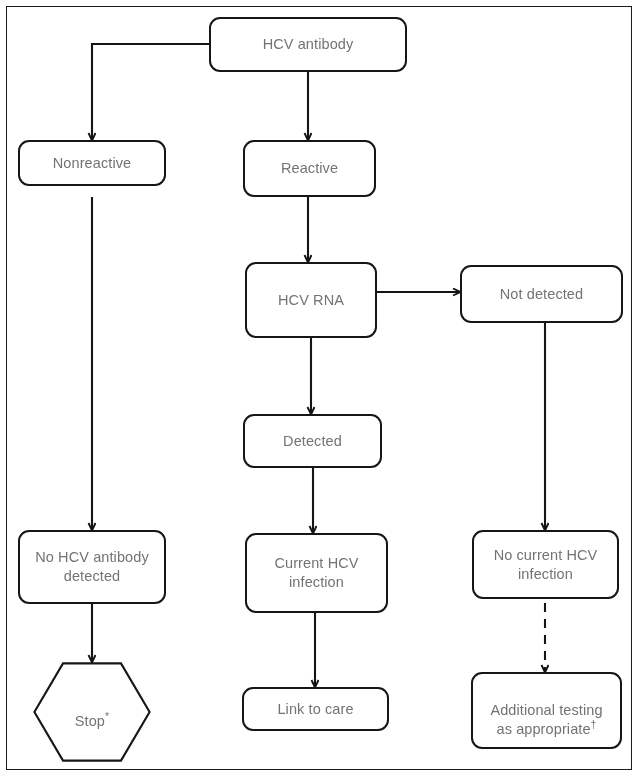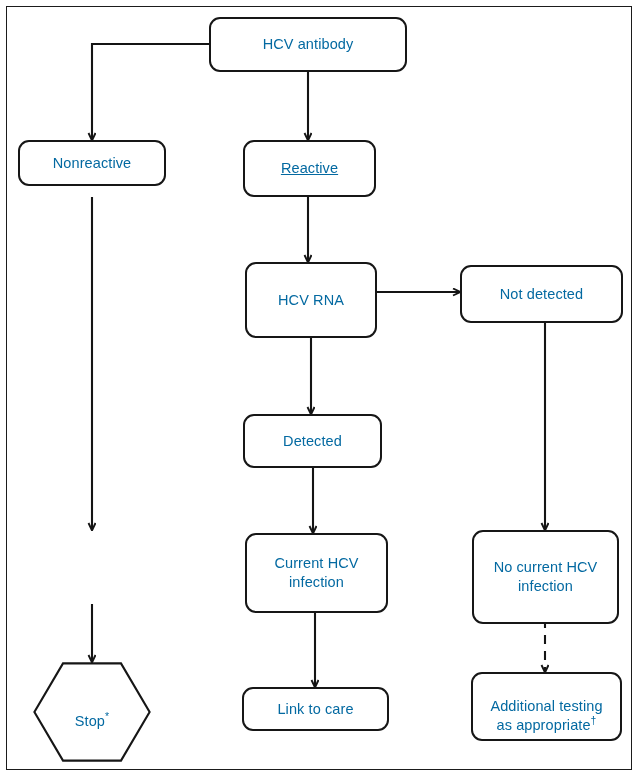--- a/index.html
+++ b/index.html
@@ -41,21 +41,21 @@
   }
 
   
   .node {
     position: absolute;
     box-sizing: border-box;
     display: flex;
     align-items: center;
     justify-content: center;
     text-align: center;
-    color: #0369a1;
+    color: #737373;
     font-size: 14.5px;
     line-height: 1.3;
     letter-spacing: 0.1px;
     background: #ffffff;
   }
 
   .node.rounded {
     border: 2.1px solid #161616;
     border-radius: 11px;
   }
@@ -130,60 +130,64 @@
   </svg>
 
   <div class="node rounded" style="left:209px; top:17px; width:198px; height:55px;">
     <span class="node-label">HCV antibody</span>
   </div>
 
   <div class="node rounded" style="left:18px; top:140px; width:148px; height:46px;">
     <span class="node-label">Nonreactive</span>
   </div>
 
-  <div class="node rounded" style="left:243px; top:140px; width:133px; height:57px;text-decoration:underline;">
+  <div class="node rounded" style="left:243px; top:140px; width:133px; height:57px;">
     <span class="node-label">Reactive</span>
   </div>
 
   <div class="node rounded" style="left:245px; top:262px; width:132px; height:76px;">
     <span class="node-label">HCV RNA</span>
   </div>
 
   <div class="node rounded" style="left:460px; top:265px; width:163px; height:58px;">
     <span class="node-label">Not detected</span>
   </div>
 
   <div class="node rounded" style="left:243px; top:414px; width:139px; height:54px;">
     <span class="node-label">Detected</span>
   </div>
 
+  <div class="node rounded" style="left:18px; top:530px; width:148px; height:74px;">
+    <span class="node-label">No HCV antibody
+detected</span>
+  </div>
 
   <div class="node rounded" style="left:245px; top:533px; width:143px; height:80px;">
     <span class="node-label">Current HCV
 infection</span>
   </div>
 
-  <div class="node rounded" style="left:472px; top:530px; width:147px; height:94px;">
+  <div class="node rounded" style="left:472px; top:530px; width:147px; height:69px;">
     <span class="node-label">No current HCV
 infection</span>
   </div>
 
   <div class="node hexagon" style="left:33px; top:662px; width:118px; height:100px;">
     <svg class="hex-shape" viewBox="0 0 118 100" preserveAspectRatio="none" xmlns="http://www.w3.org/2000/svg">
       <polygon points="30,1.4 88,1.4 116.6,50 88,98.6 30,98.6 1.4,50" fill="#ffffff" stroke="#161616" stroke-width="2.1" stroke-linejoin="miter"></polygon>
     </svg>
     <span class="node-label">
       <span>Stop</span><sup>*</sup>
     </span>
   </div>
 
   <div class="node rounded" style="left:242px; top:687px; width:147px; height:44px;">
     <span class="node-label">Link to care</span>
   </div>
 
-  <div class="node rounded" style="left:471px; top:672px; width:151px; height:69px;text-align:center;">
+  <div class="node rounded" style="left:471px; top:672px; width:151px; height:77px;text-align:center;">
     <span class="node-label">
       <span>Additional testing
 as appropriate</span><sup>†</sup>
     </span>
   </div>
 
 </div>
 
 </body></html>

